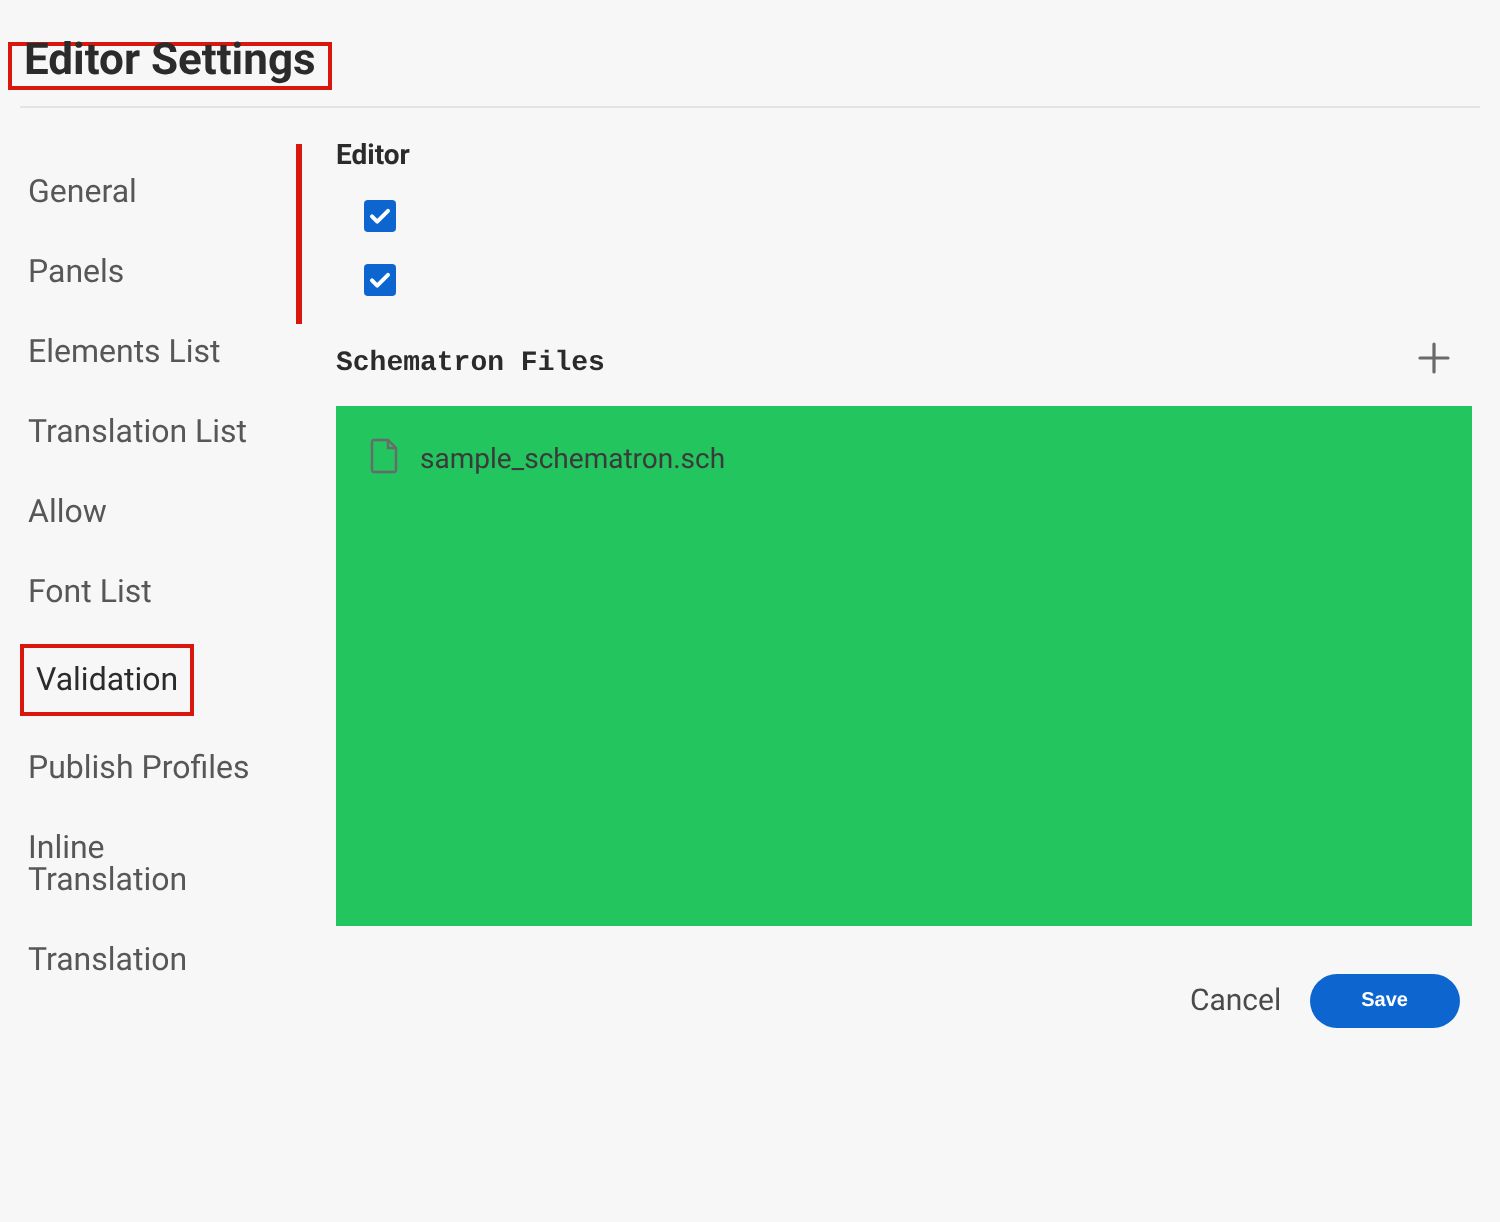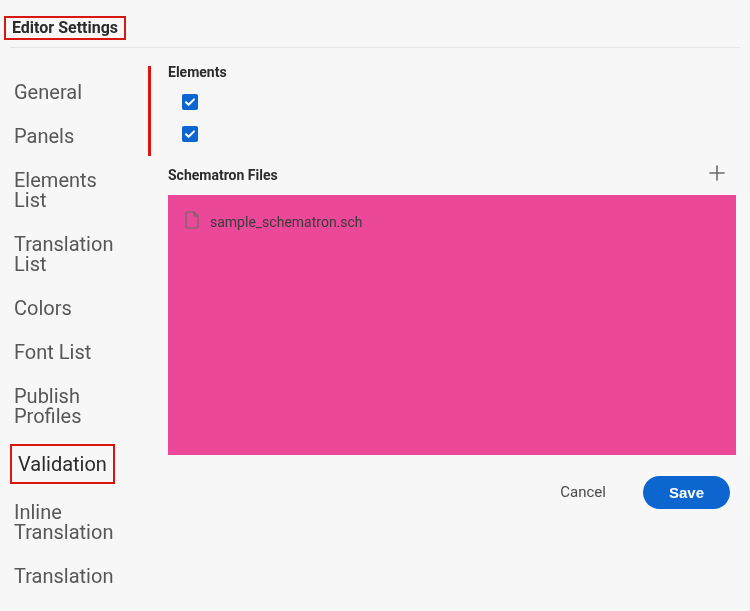--- a/index.html
+++ b/index.html
@@ -14,21 +14,21 @@
     }
     .container {
       padding: 0 10px 10px 10px;
     }
     .header {
       padding: 18px 0 10px 0;
       border-bottom: 1px solid #e4e4e4;
       margin-bottom: 12px;
     }
     .page-title {
-      font-size: 16px;
+      font-size: 22px;
       font-weight: 700;
       color: #2b2b2b;
       display: inline-block;
     }
     .highlight-title {
       border: 2px solid #d8180f;
       padding: 2px 6px;
       margin-left: -6px;
     }
     .body-area {
@@ -37,21 +37,21 @@
     }
     .sidebar {
       width: 128px;
       flex: 0 0 128px;
       padding-top: 10px;
     }
     .sidebar-item {
       padding: 12px 4px;
       color: #575757;
       cursor: pointer;
-      font-size: 20px;
+      font-size: 16px;
       display: inline-block;
       line-height: 1;
     }
     .sidebar-item.active {
       color: #2b2b2b;
     }
     .sidebar-row {
       display: block;
     }
     .highlight-side {
@@ -103,105 +103,106 @@
       flex-shrink: 0;
     }
     .checkbox svg { display: block; }
     .option-label { color: #3a3a3a; font-size: 14px; }
     .schematron-header {
       display: flex;
       align-items: center;
       justify-content: space-between;
       margin-top: 18px;
       padding: 0 10px 6px 20px;
+      font-family: Liberation Mono, monospace;
     }
     .schematron-title {
       font-weight: 700;
       color: #2b2b2b;
     }
     .plus-btn {
       color: #6a6a6a;
       cursor: pointer;
       padding: 4px;
     }
     .files-panel {
-      background: #ec4899;
+      background: #22c55e;
       margin-left: 20px;
       margin-right: 4px;
       min-height: 260px;
       padding: 12px 4px 4px 4px;
     }
     .file-row {
       display: flex;
       align-items: center;
       padding: 4px 12px;
       color: #3a3a3a;
     }
     .file-icon {
       margin-right: 10px;
       color: #6a6a6a;
     }
     .file-name { font-size: 14px; }
     .footer {
       display: flex;
       justify-content: flex-end;
       align-items: center;
-      gap: 27px;
+      gap: 4px;
       margin-top: 20px;
       padding-right: 10px;
     }
     .btn-cancel {
       color: #4a4a4a;
       cursor: pointer;
       padding: 8px 10px;
       font-size: 15px;
     }
     .btn-save {
       background: #0d66d0;
       color: #fff;
       border-radius: 18px;
       padding: 8px 26px;
       font-weight: 700;
-      font-size: 15px;
+      font-size: 10px;
       cursor: pointer;
       border: none;
     }
   </style>
 </head>
 <body>
 
 <div class="container">
   <div class="header">
     <span class="highlight-title">
       <span class="page-title">Editor Settings</span>
     </span>
   </div>
 
   <div class="body-area">
     <div class="sidebar">
       <div class="sidebar-row"><span class="sidebar-item">General</span></div>
       <div class="sidebar-row"><span class="sidebar-item">Panels</span></div>
       <div class="sidebar-row"><span class="sidebar-item">Elements List</span></div>
       <div class="sidebar-row"><span class="sidebar-item">Translation List</span></div>
-      <div class="sidebar-row"><span class="sidebar-item">Colors</span></div>
+      <div class="sidebar-row"><span class="sidebar-item">Allow</span></div>
       <div class="sidebar-row"><span class="sidebar-item">Font List</span></div>
-      <div class="sidebar-row"><span class="sidebar-item">Publish Profiles</span></div>
       <div class="sidebar-row">
         <span class="highlight-side">
           <span class="sidebar-item active">Validation</span>
         </span>
       </div>
+      <div class="sidebar-row"><span class="sidebar-item">Publish Profiles</span></div>
       <div class="sidebar-row"><span class="sidebar-item">Inline Translation</span></div>
       <div class="sidebar-row"><span class="sidebar-item">Translation</span></div>
     </div>
 
     <div class="main">
       <div class="red-bar"></div>
       <div class="options-block">
-        <div class="section-title">Elements</div>
+        <div class="section-title">Editor</div>
 
         <div class="option-row">
           <span class="checkbox">
             <svg width="12" height="12" viewBox="0 0 12 12">
                 <path d="M2 6.2 L4.6 8.8 L10 3.4" stroke="#fff" stroke-width="2" fill="none" stroke-linecap="round" stroke-linejoin="round"></path>
               </svg>
           </span>
         </div>
 
         <div class="option-row">

